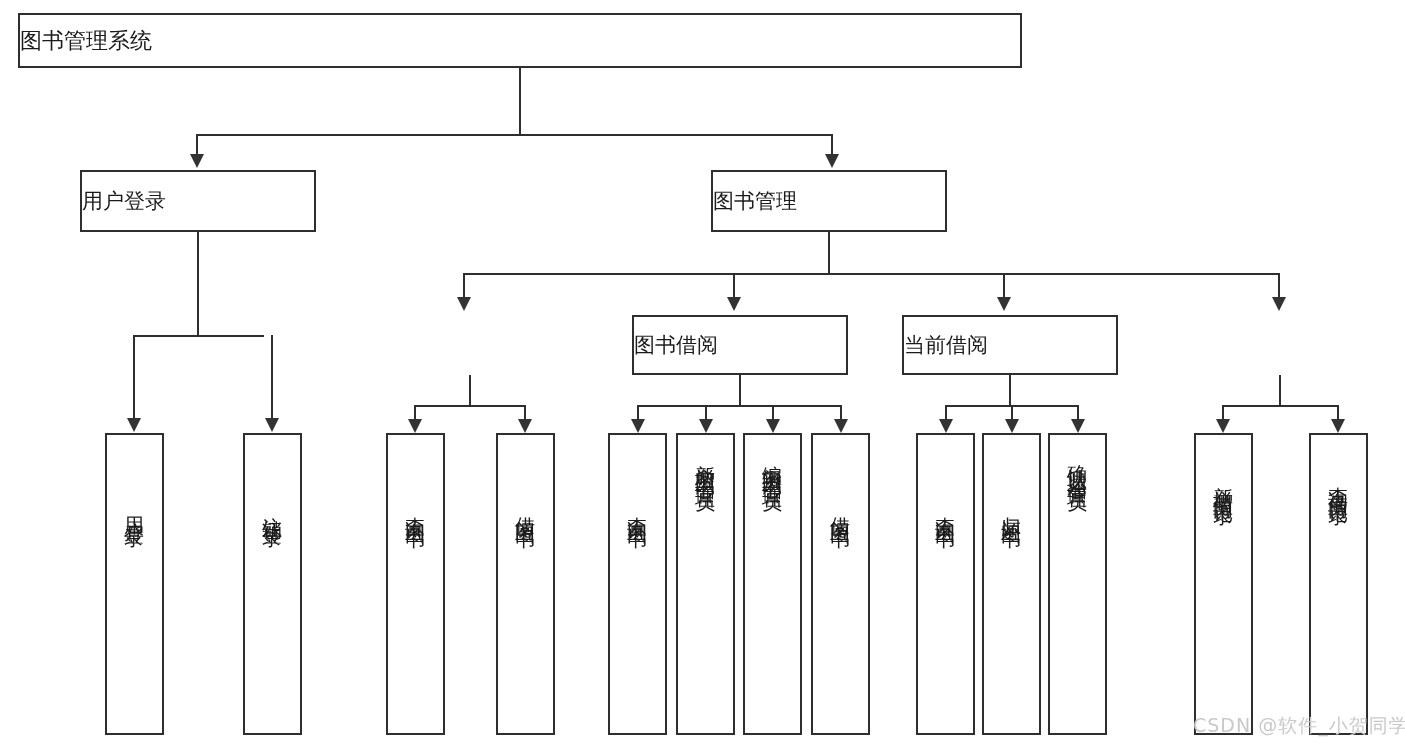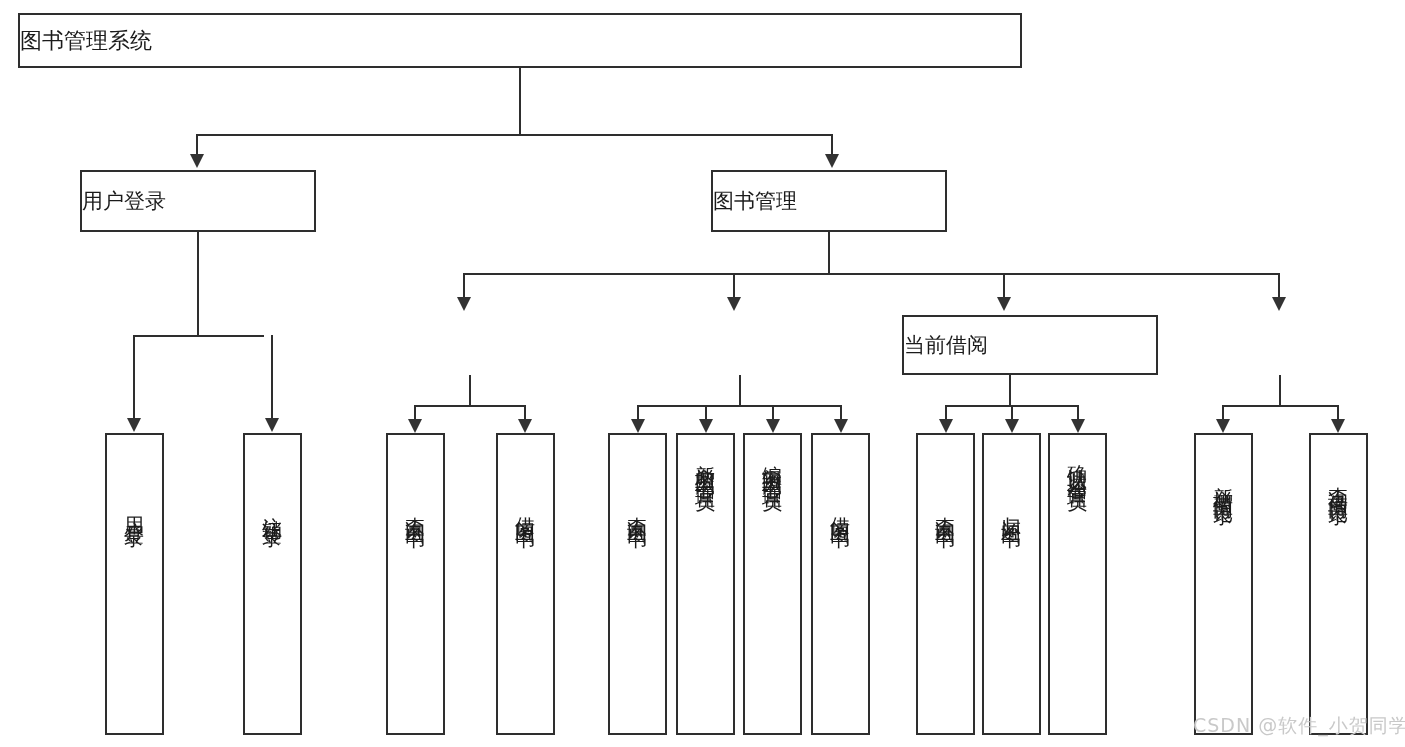--- a/index.html
+++ b/index.html
@@ -104,21 +104,24 @@
   <div class="ln h" style="left:463px;top:273px;width:817px;height:2px;"></div>
   <div class="ln v" style="left:463px;top:273px;width:2px;height:26px;"></div>
   <div class="ln v" style="left:733px;top:273px;width:2px;height:26px;"></div>
   <div class="ln v" style="left:1003px;top:273px;width:2px;height:26px;"></div>
   <div class="ln v" style="left:1278px;top:273px;width:2px;height:26px;"></div>
   <div class="arrow" style="left:457px;top:297px;"></div>
   <div class="arrow" style="left:727px;top:297px;"></div>
   <div class="arrow" style="left:997px;top:297px;"></div>
   <div class="arrow" style="left:1272px;top:297px;"></div>
 
-  <div class="box h-node" style="left:902px;top:315px;width:256px;height:60px;">
+  <div class="box h-node" style="left:632px;top:315px;width:216px;height:60px;">
+    <span class="lbl">图书借阅</span>
+  </div>
+  <div class="box h-node" style="left:902px;top:315px;width:216px;height:60px;">
     <span class="lbl">当前借阅</span>
   </div>
 
   <div class="ln v" style="left:469px;top:375px;width:2px;height:31px;"></div>
   <div class="ln h" style="left:414px;top:405px;width:112px;height:2px;"></div>
   <div class="ln v" style="left:414px;top:405px;width:2px;height:16px;"></div>
   <div class="ln v" style="left:524px;top:405px;width:2px;height:16px;"></div>
   <div class="arrow" style="left:408px;top:419px;"></div>
   <div class="arrow" style="left:518px;top:419px;"></div>
 

